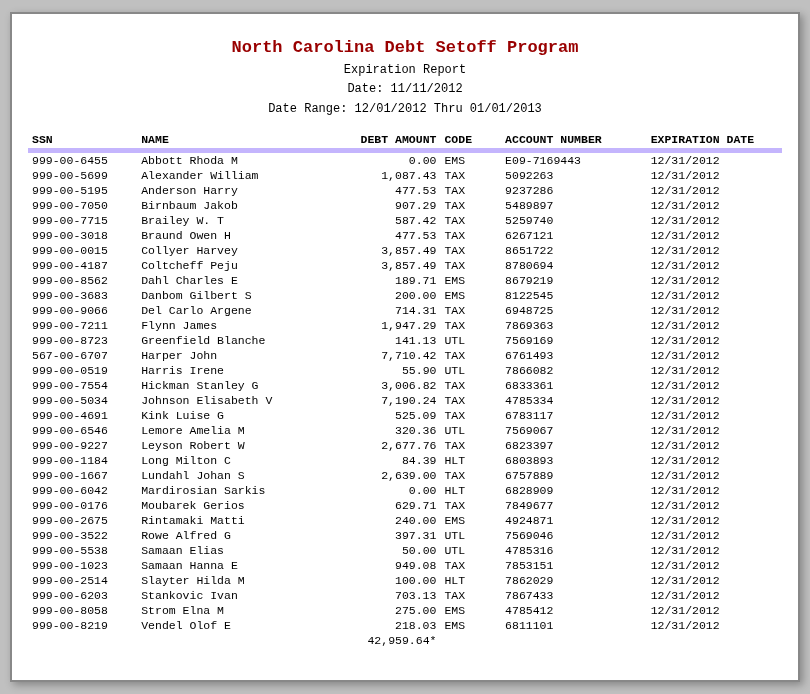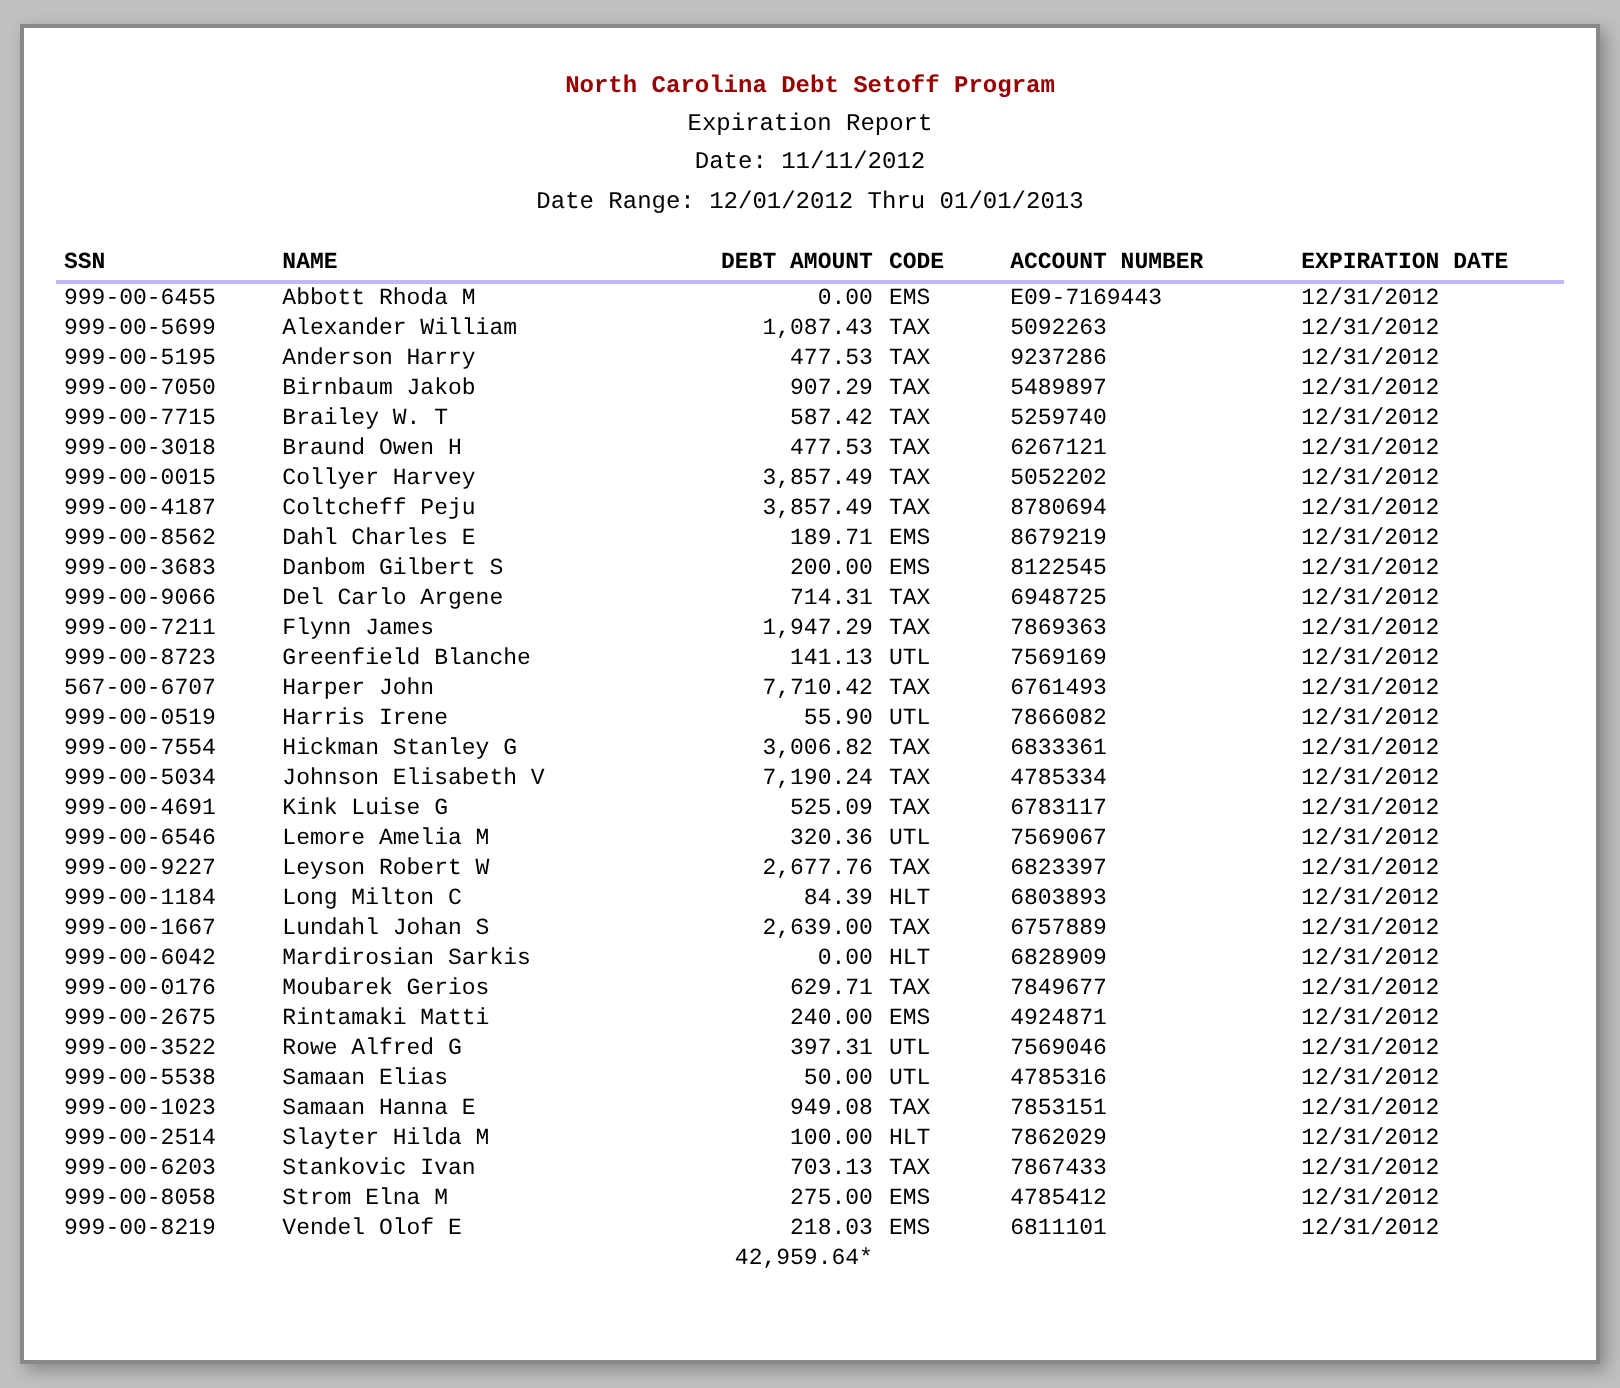--- a/index.html
+++ b/index.html
@@ -21,35 +21,35 @@
       padding: 20px 16px 20px 16px;
     }
     .report-header {
       text-align: center;
       margin-bottom: 12px;
       line-height: 1.6;
     }
     .report-header .title {
       color: #990000;
       font-weight: bold;
-      font-size: 12px;
+      font-size: 17px;
     }
     .report-header .subtitle {
       font-size: 12px;
     }
     .data-table {
       width: 100%;
       border-collapse: collapse;
       font-size: 11.5px;
     }
     .data-table thead tr th {
       font-weight: bold;
       text-align: left;
       padding: 2px 4px;
-      border-bottom: 2px solid #c4b5fd;
+      border-bottom: 5px solid #c4b5fd;
       white-space: nowrap;
     }
     .data-table thead tr th.right {
       text-align: right;
     }
     .data-table tbody tr td {
       padding: 1px 4px;
       white-space: nowrap;
     }
     .data-table tbody tr td.right {
@@ -136,21 +136,21 @@
           <td class="col-debt right">477.53</td>
           <td class="col-code">TAX</td>
           <td class="col-acct">6267121</td>
           <td class="col-exp">12/31/2012</td>
         </tr>
         <tr>
           <td class="col-ssn">999-00-0015</td>
           <td class="col-name">Collyer Harvey</td>
           <td class="col-debt right">3,857.49</td>
           <td class="col-code">TAX</td>
-          <td class="col-acct">5052202</td>
+          <td class="col-acct">8651722</td>
           <td class="col-exp">12/31/2012</td>
         </tr>
         <tr>
           <td class="col-ssn">999-00-4187</td>
           <td class="col-name">Coltcheff Peju</td>
           <td class="col-debt right">3,857.49</td>
           <td class="col-code">TAX</td>
           <td class="col-acct">8780694</td>
           <td class="col-exp">12/31/2012</td>
         </tr>

